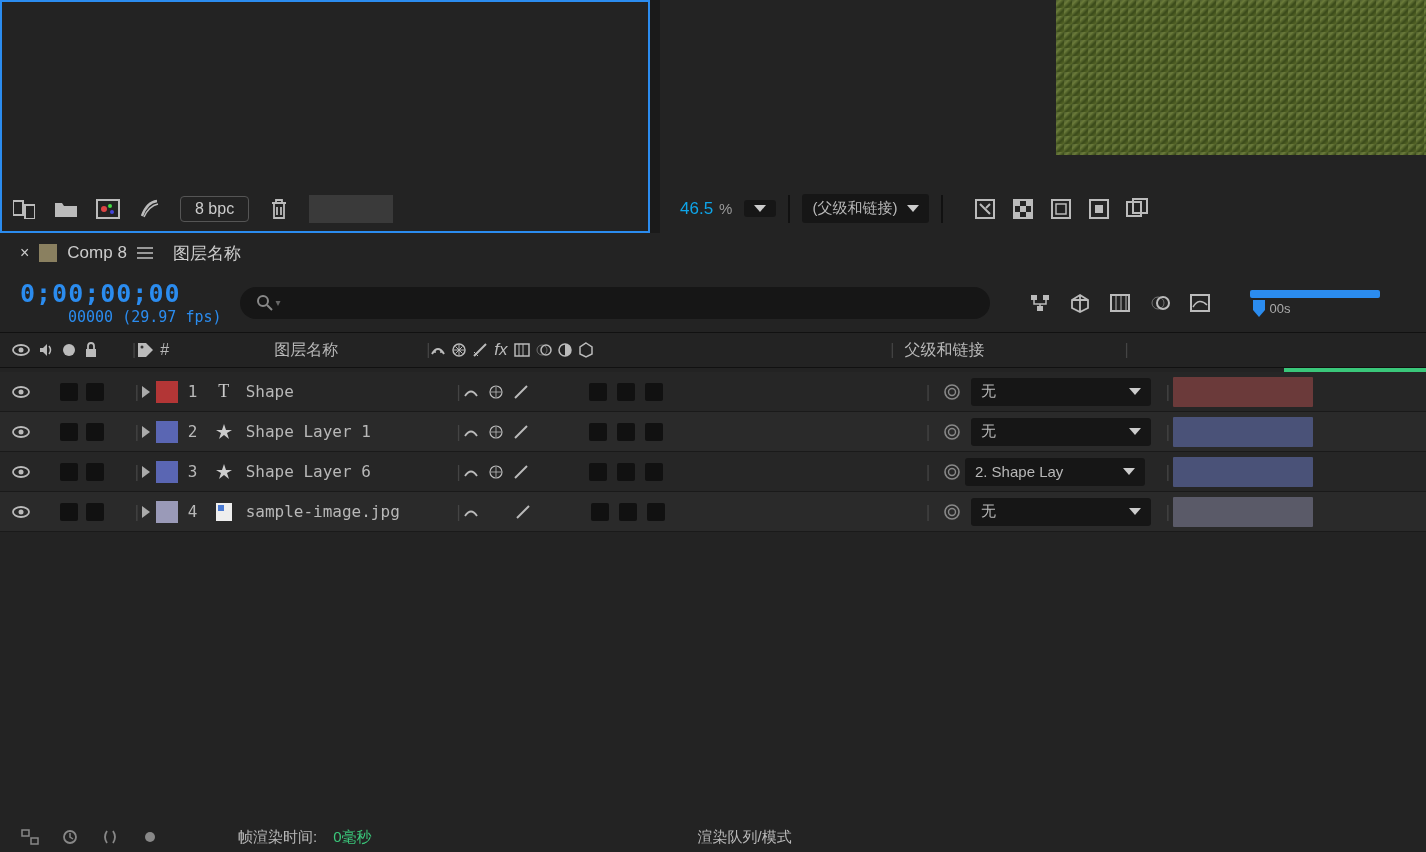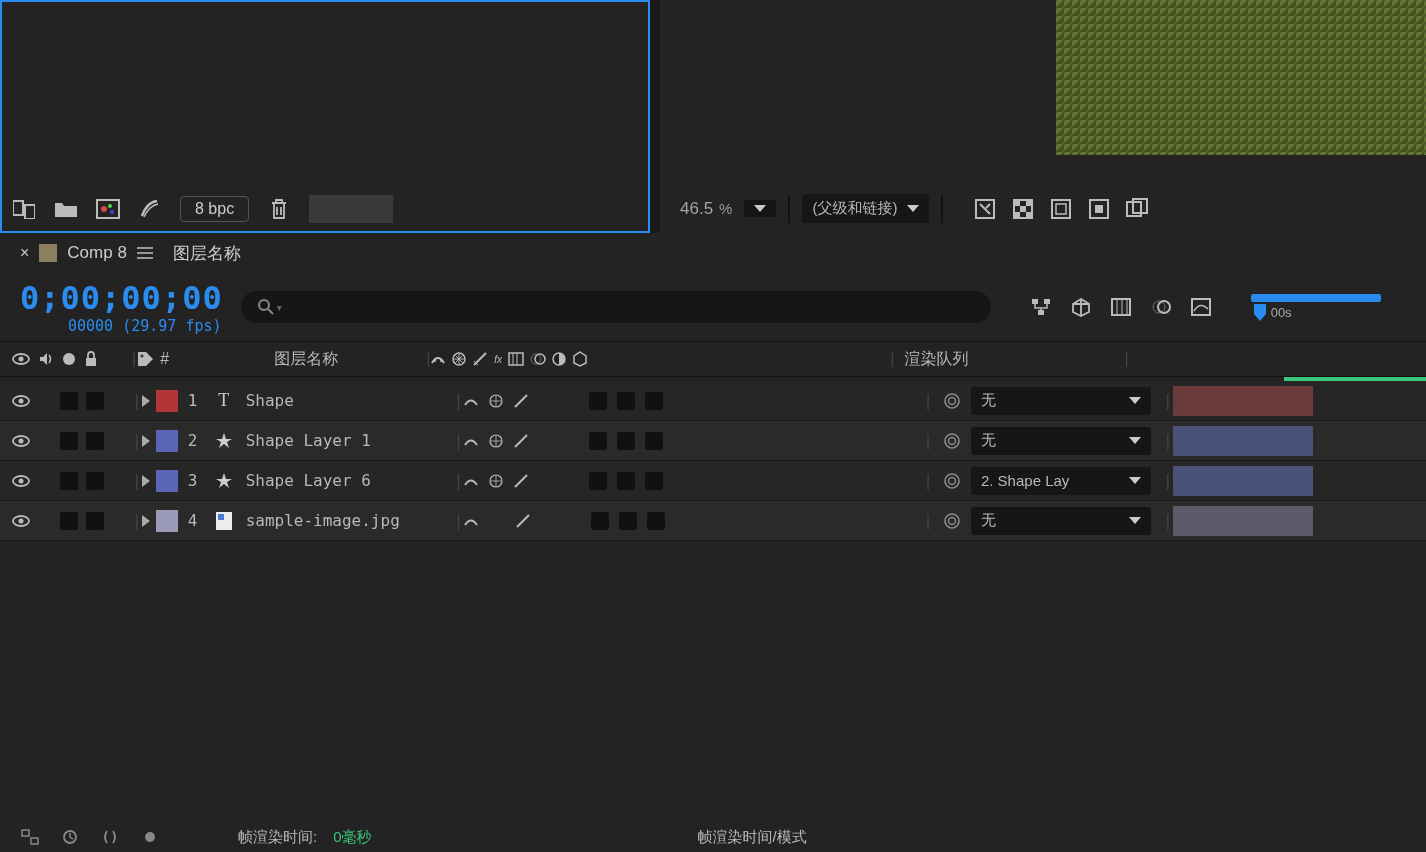--- a/index.html
+++ b/index.html
@@ -72,21 +72,21 @@
   position: absolute;
   bottom: 10px;
   left: 0;
   right: 0;
   display: flex;
   align-items: center;
   gap: 12px;
   padding: 0 20px;
 }
 .zoom-val {
-  color: #a3a3a3;
+  color: #0ea5e9;
   font-size: 17px;
 }
 .zoom-pct { color: #999; font-size: 15px; margin-left: 6px; }
 .dropdown-box {
   background: #161616;
   border-radius: 3px;
   padding: 5px 10px;
   display: flex;
   align-items: center;
   gap: 10px;
@@ -132,21 +132,21 @@
 .timecode-row {
   display: flex;
   align-items: center;
   padding: 6px 20px;
   gap: 18px;
 }
 .timecode {
   color: #2b8cef;
   font-family: monospace;
 }
-.timecode-main { font-size: 32px; font-weight: bold; letter-spacing: 1px; }
+.timecode-main { font-size: 25px; font-weight: bold; letter-spacing: 1px; }
 .timecode-sub { font-size: 15px; margin-left: 48px; }
 .search-box {
   flex: 1;
   max-width: 750px;
   background: #161616;
   border-radius: 18px;
   height: 32px;
   display: flex;
   align-items: center;
   padding: 0 16px;
@@ -459,41 +459,41 @@
           <circle cx="11" cy="10" r="1" fill="#bbb"></circle>
         </svg>
       <svg width="14" height="14">
           <circle cx="7" cy="7" r="6" fill="none" stroke="#bbb" stroke-width="1.5"></circle>
           <path d="M7 2 L7 12 M2 7 L12 7 M3.5 3.5 L10.5 10.5 M10.5 3.5 L3.5 10.5" stroke="#bbb" stroke-width="1"></path>
         </svg>
       <svg width="16" height="16">
           <path d="M2 14 L14 2" stroke="#bbb" stroke-width="2"></path>
           <path d="M2 10 L6 14" stroke="#bbb" stroke-width="1"></path>
         </svg>
-      <span style="font-style:italic;color:#bbb;font-size:10px;">fx</span>
+      <span style="font-style:italic;color:#bbb;font-size:17px;">fx</span>
       <svg width="16" height="14">
           <rect x="1" y="1" width="14" height="12" fill="none" stroke="#bbb" stroke-width="1.5"></rect>
           <line x1="5" y1="1" x2="5" y2="13" stroke="#bbb"></line>
           <line x1="9" y1="1" x2="9" y2="13" stroke="#bbb"></line>
         </svg>
       <svg width="16" height="14">
           <circle cx="10" cy="7" r="5" fill="none" stroke="#bbb" stroke-width="1.5"></circle>
           <circle cx="6" cy="7" r="5" fill="none" stroke="#bbb" stroke-width="0.8" opacity="0.6"></circle>
         </svg>
       <svg width="14" height="14">
           <circle cx="7" cy="7" r="6" fill="none" stroke="#bbb" stroke-width="1.5"></circle>
           <path d="M7 1 A6 6 0 0 1 7 13 Z" fill="#bbb"></path>
         </svg>
       <svg width="16" height="16">
           <path d="M8 1 L14 5 L14 12 L8 15 L2 12 L2 5 Z" fill="none" stroke="#bbb" stroke-width="1.5"></path>
         </svg>
     </div>
     <div class="col-mode"></div>
     <span class="pipe">|</span>
-    <div class="col-parent">渲染队列</div>
+    <div class="col-parent">父级和链接</div>
     <span class="pipe">|</span>
   </div>
 
   <div style="height: 4px; background: rgb(58, 199, 122); margin-left: 1284px;"></div>
     <div id="layers">
       <div class="layer-row">
     <div class="col-vis">
       <svg width="18" height="14">
             <ellipse cx="9" cy="7" rx="8" ry="5" fill="none" stroke="#bbb" stroke-width="1.8"></ellipse>
             <circle cx="9" cy="7" r="2.5" fill="#bbb"></circle>
@@ -646,21 +646,21 @@
           <svg width="16" height="16">
             <path d="M2 14 L14 2" stroke="#bbb" stroke-width="2"></path>
           </svg>
       <span style="width:40px;"></span>
       <span class="black-box"></span>
       <span class="black-box"></span>
       <span class="black-box"></span>
     </div>
     <div class="col-mode"></div>
     <span class="pipe">|</span>
-    <div class="col-parent" style="display:flex;align-items:center;gap:10px;">
+    <div class="col-parent" style="display:flex;align-items:center;gap:4px;">
       <span class="spiral-icon">
             <svg width="18" height="18" fill="none">
               <circle cx="9" cy="9" r="7" stroke-width="1.6"></circle>
               <circle cx="9" cy="9" r="3.5" stroke-width="1.4"></circle>
             </svg>
           </span>
       <div class="parent-dd">
             <span>2. Shape Lay</span>
             <span class="chev-down"></span>
           </div>
@@ -750,14 +750,14 @@
         <path d="M6 2 Q2 8 6 14 M12 2 Q16 8 12 14" fill="none" stroke="#888" stroke-width="1.8"></path>
       </svg>
     </span>
   <span class="icon-btn">
       <svg width="14" height="14">
         <circle cx="7" cy="7" r="5" fill="#888"></circle>
       </svg>
     </span>
   <span style="margin-left:60px;">帧渲染时间:</span>
   <span class="status-green">0毫秒</span>
-  <span style="margin-left:310px;">帧渲染时间/模式</span>
+  <span style="margin-left:310px;">渲染队列/模式</span>
 </div>
 
 </body></html>

